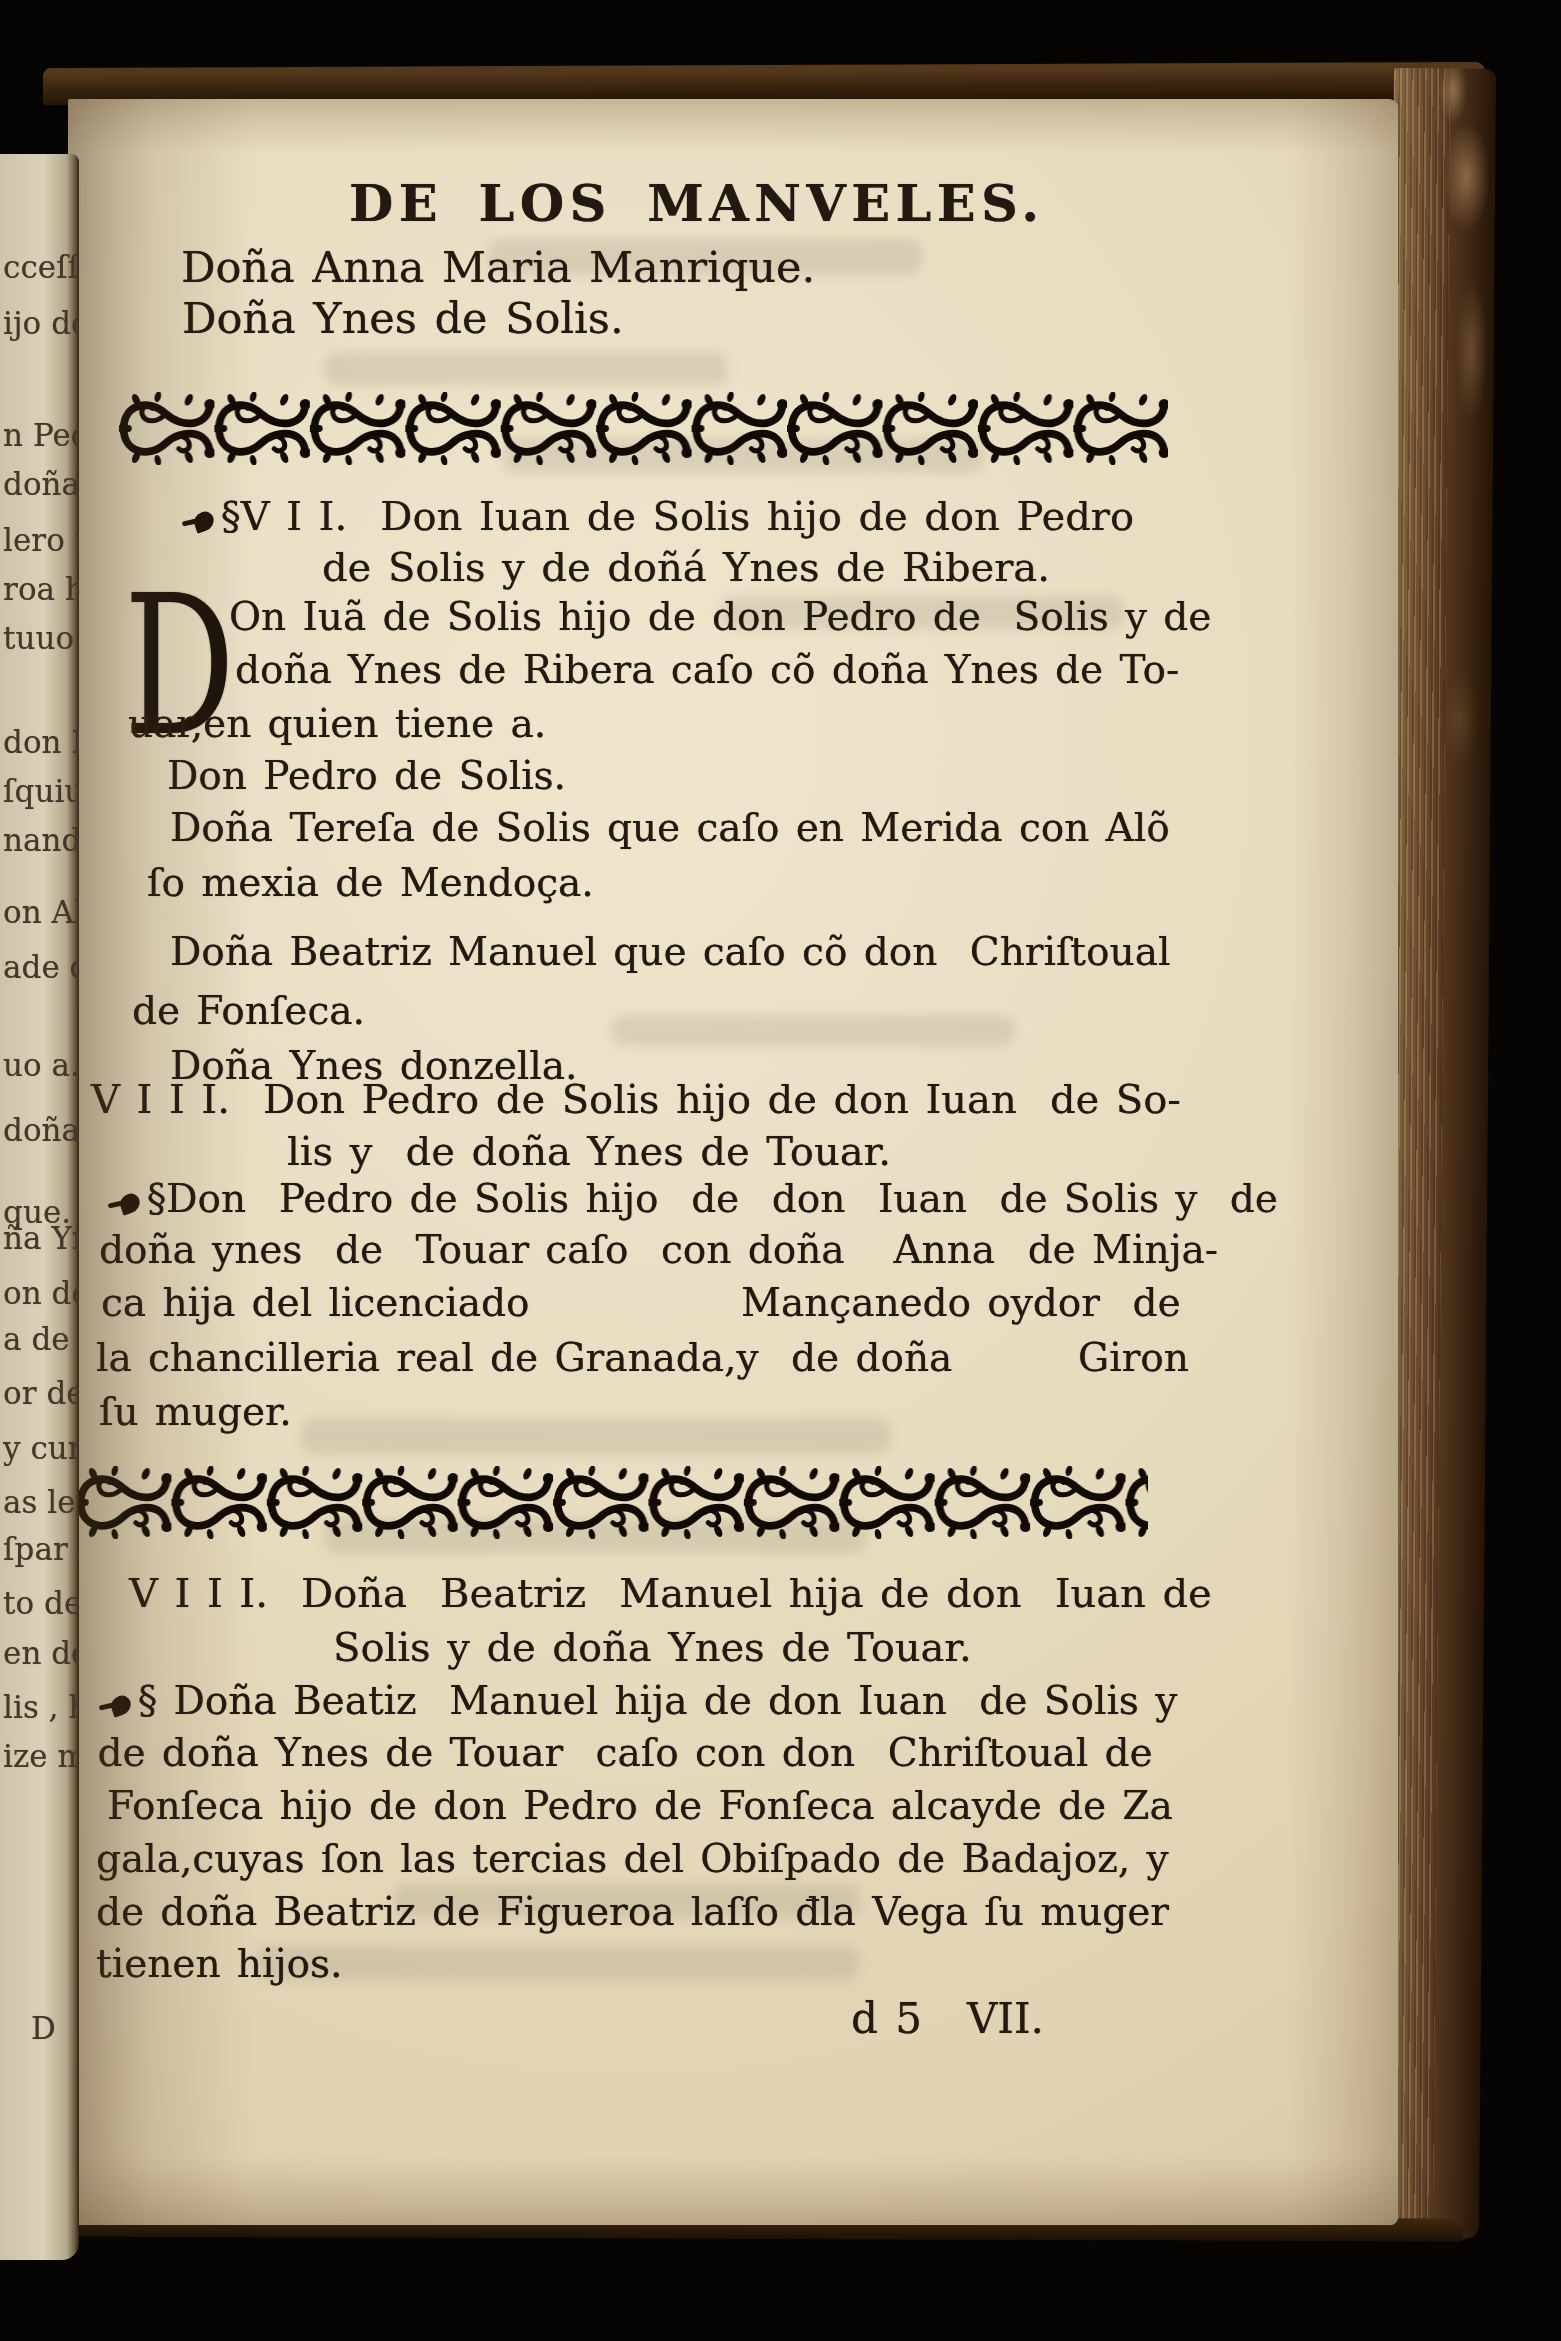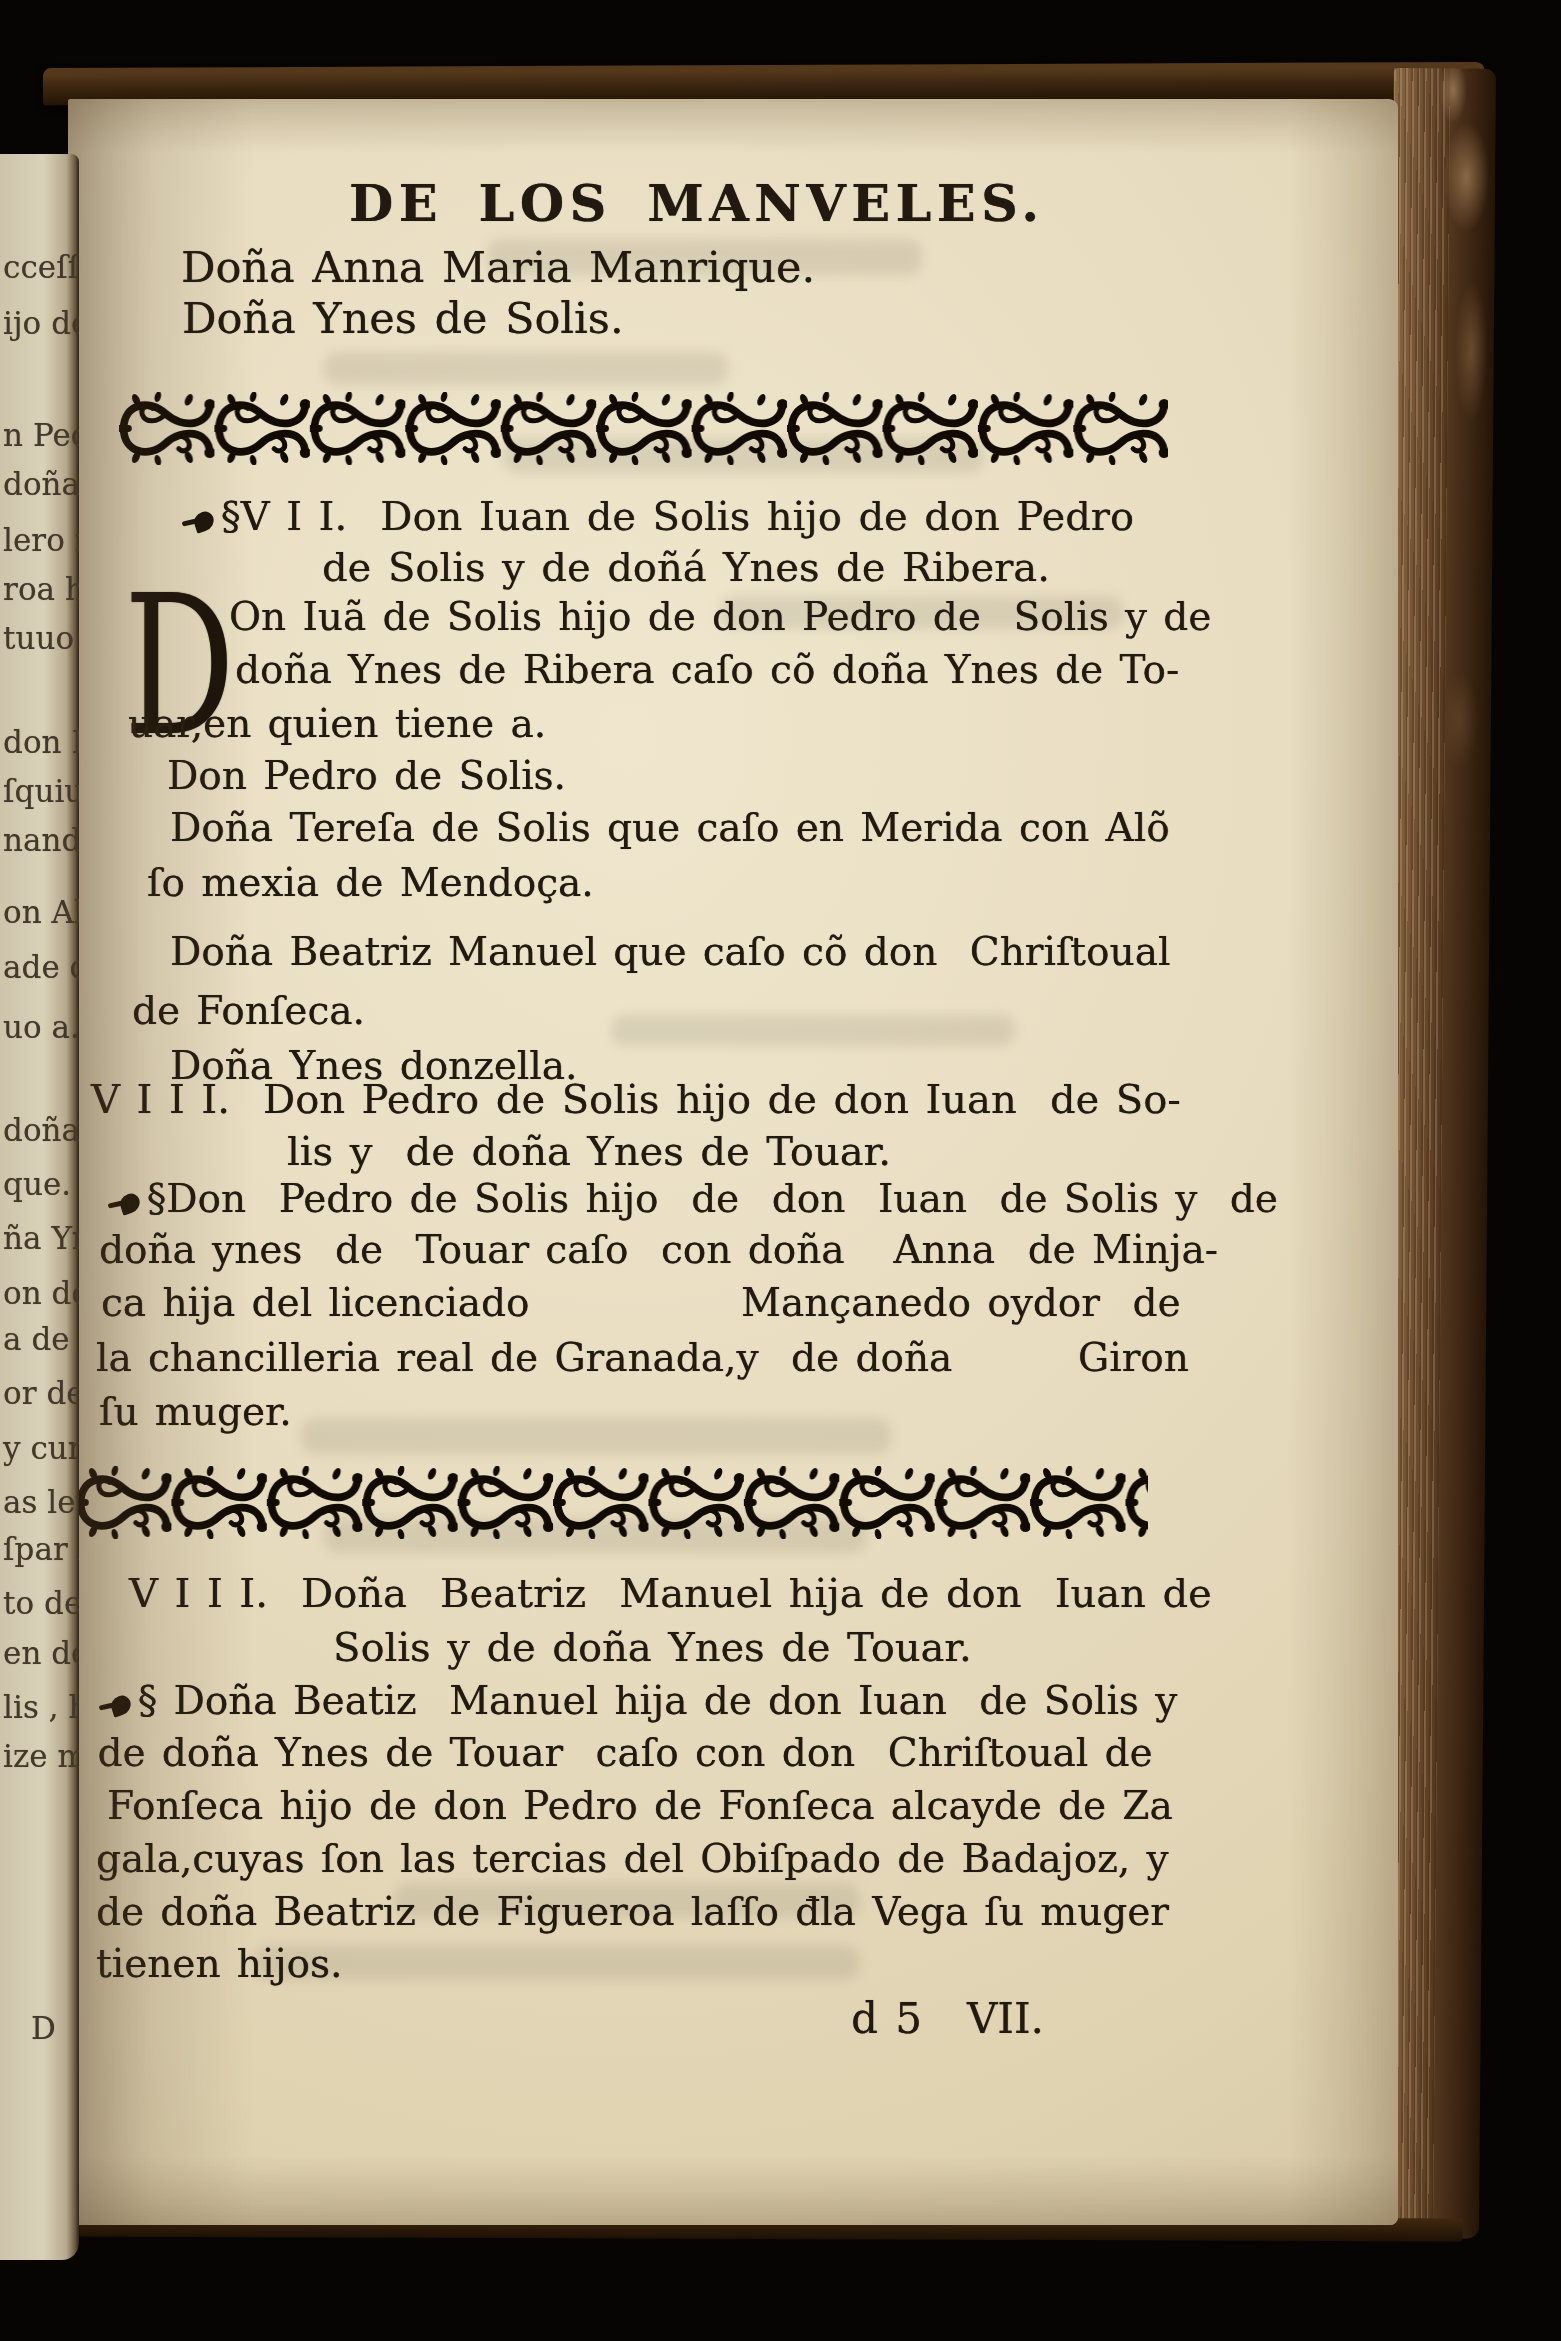--- a/index.html
+++ b/index.html
@@ -230,23 +230,23 @@
     <div class="frag" style="top:263px">n Pedro de</div>
     <div class="frag" style="top:312px">doña Mar</div>
     <div class="frag" style="top:368px">lero mont</div>
     <div class="frag" style="top:417px">roa herma</div>
     <div class="frag" style="top:466px">tuuo hijo a</div>
     <div class="frag" style="top:570px">don Ferna</div>
     <div class="frag" style="top:619px">ſquiuel.</div>
     <div class="frag" style="top:668px">nando de S</div>
     <div class="frag" style="top:740px">on Alonſo</div>
     <div class="frag" style="top:795px">ade de Oſo</div>
-    <div class="frag" style="top:855px">uo a.</div>
+    <div class="frag" style="top:893px">uo a.</div>
     <div class="frag" style="top:958px">doña Y</div>
-    <div class="frag" style="top:1012px">que.</div>
+    <div class="frag" style="top:1040px">que.</div>
     <div class="frag" style="top:1066px">ña Ynes</div>
     <div class="frag" style="top:1121px">on don Fe</div>
     <div class="frag" style="top:1167px">a de Seuil</div>
     <div class="frag" style="top:1221px">or de Burg</div>
     <div class="frag" style="top:1276px">y curioſo</div>
     <div class="frag" style="top:1330px">as letras y</div>
     <div class="frag" style="top:1377px">ſpar Anto</div>
     <div class="frag" style="top:1431px">to de Gom</div>
     <div class="frag" style="top:1481px">en de Sand</div>
     <div class="frag" style="top:1535px">lis , herma</div>

